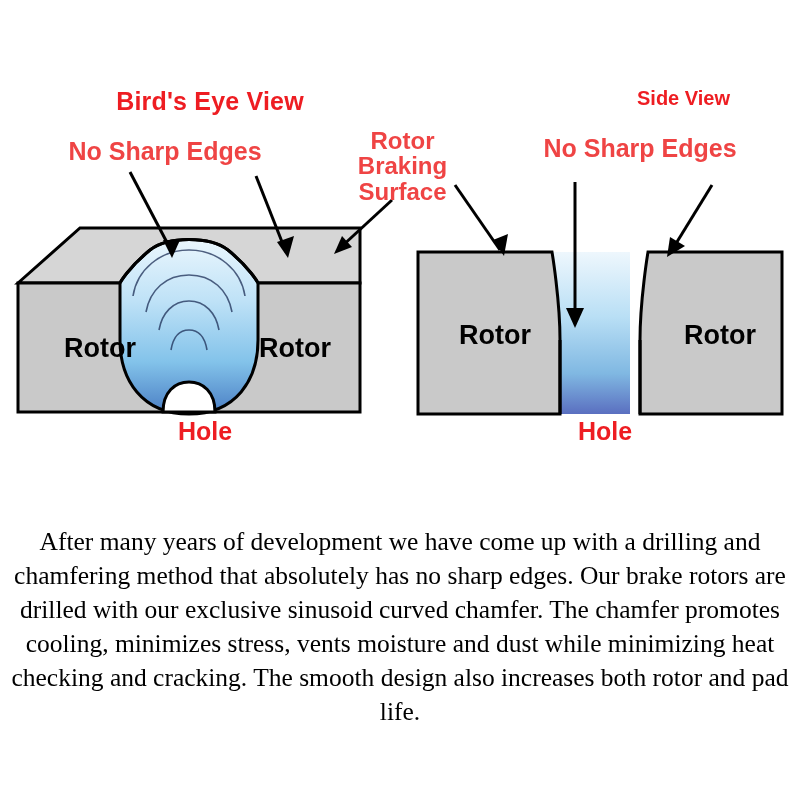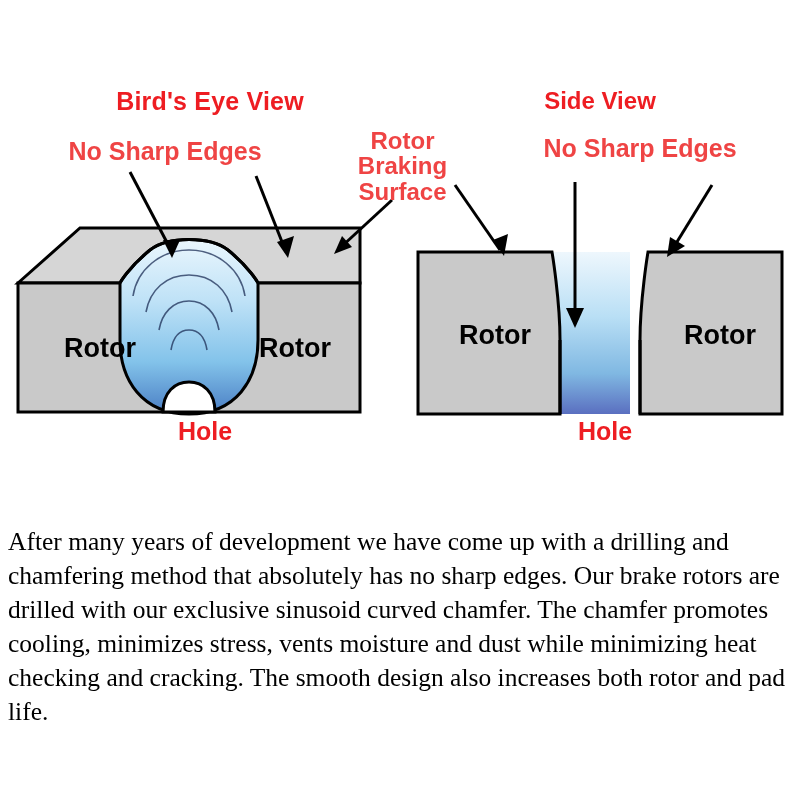--- a/index.html
+++ b/index.html
@@ -49,21 +49,22 @@
     left: 60px;
     top: 88px;
     width: 300px;
     font-size: 25px;
     letter-spacing: 0.2px;
   }
   .title-right {
     left: 470px;
     top: 88px;
     width: 260px;
-    font-size: 24px;
+    font-size: 20px;
+    text-align: right;
   }
   .nosharp-left {
     left: 20px;
     top: 138px;
     width: 290px;
     font-size: 25px;
   }
   .rotorsurf {
     left: 330px;
     top: 128px;
@@ -107,21 +108,21 @@
     position: absolute;
     left: 0;
     top: 525px;
     width: 800px;
     padding: 0 8px;
     box-sizing: border-box;
     font-family: "Liberation Serif", serif;
     font-size: 25.5px;
     line-height: 1.33;
     color: #000;
-    text-align: left;
+    text-align: center;
   }
 </style>
 </head>
 <body>
 
 <div class="stage">
 
   <div class="diagram-area">
 
     <svg class="figure" viewBox="0 0 800 500">

